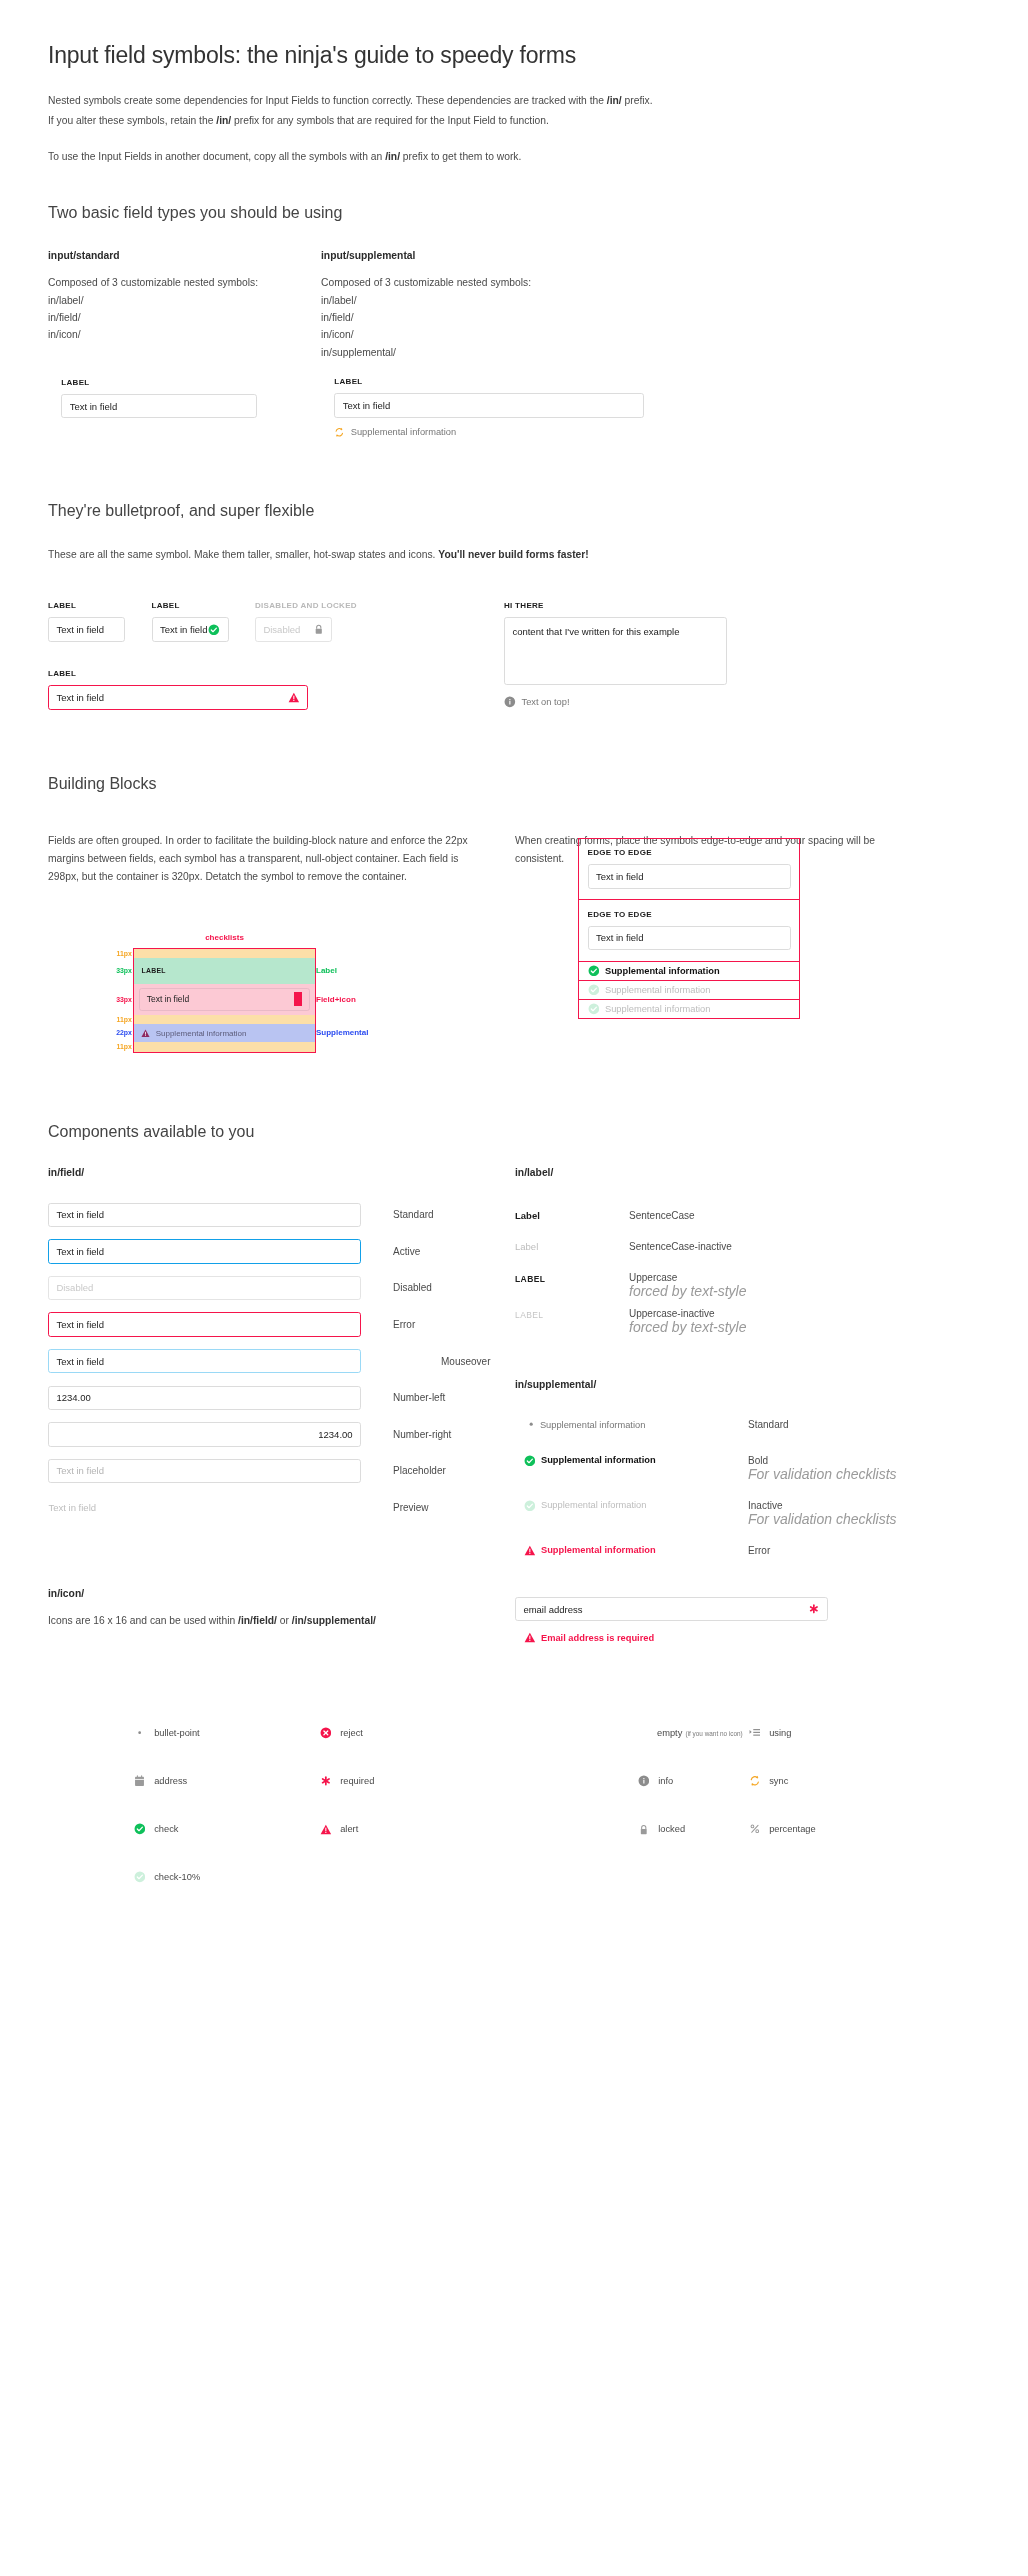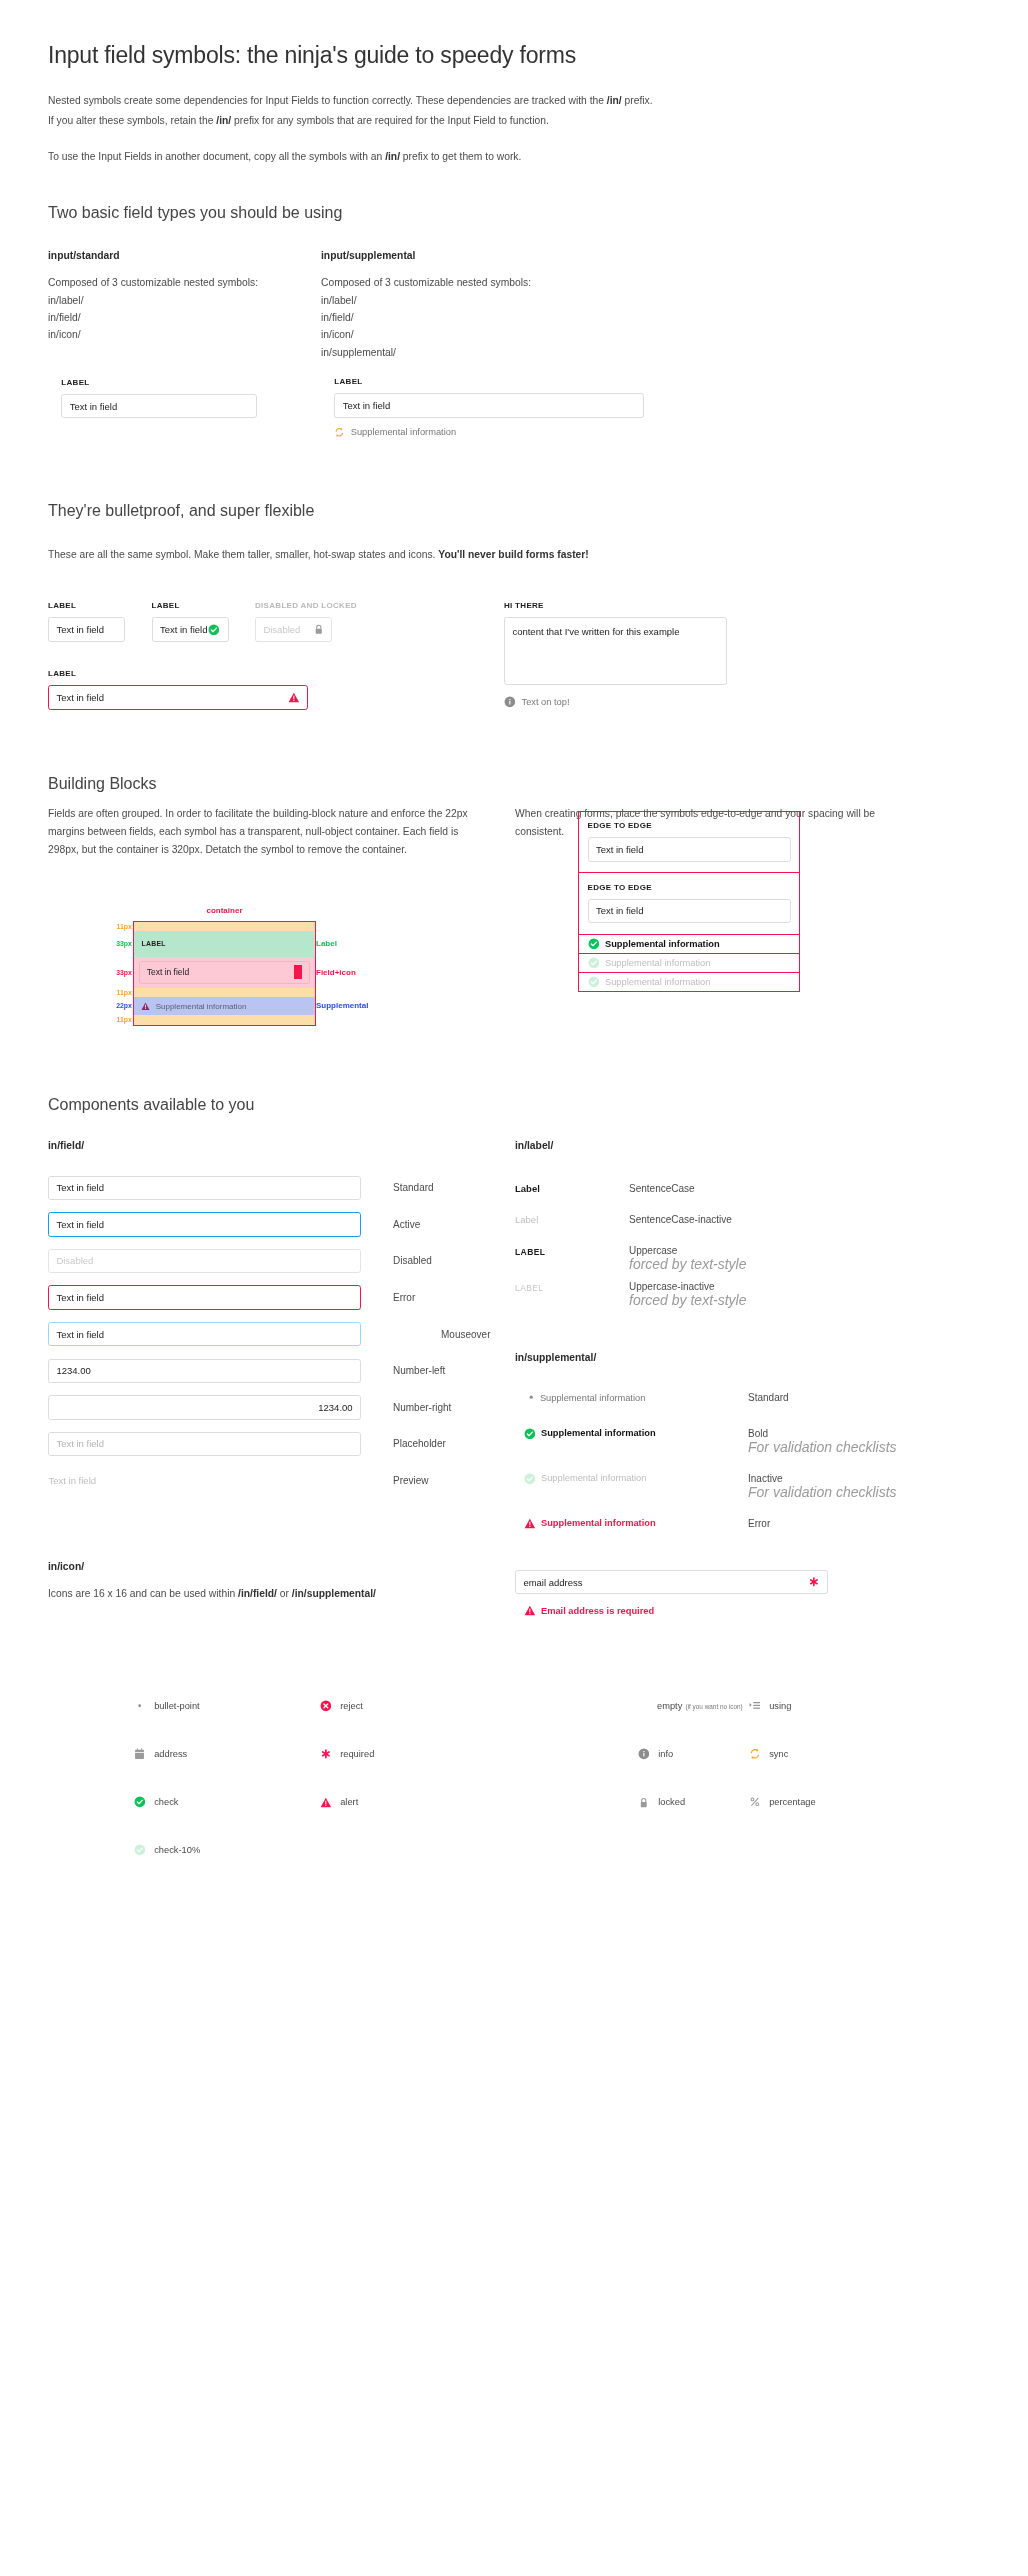--- a/index.html
+++ b/index.html
@@ -223,36 +223,36 @@
               <rect x="10" y="5.6" width="2.1" height="2.1" fill="#fff"></rect>
             </svg>
         </span>
         <span>Text on top!</span>
       </div>
     </div>
   </div>
 
   <div style="height:64px"></div>
 
-  <h2 class="sec-title" style="margin-bottom:12px;">Building Blocks</h2>
+  <h2 class="sec-title" style="margin-bottom:39px;">Building Blocks</h2>
 
   <div class="two-col">
     <div style="width:467px;">
       <p class="body" style="width:424px;">Fields are often grouped. In order to facilitate the building-block nature and enforce the 22px margins between fields, each symbol has a transparent, null-object container. Each field is 298px, but the container is 320px. Detatch the symbol to remove the container.</p>
     </div>
     <div style="width:424px;">
       <p class="body" style="width:403px;">When creating forms, place the symbols edge-to-edge and your spacing will be consistent.</p>
     </div>
   </div>
 
   <div style="display:flex;align-items:flex-start;margin-top:21px;">
 
     <div style="width:530px;padding-left:85px;padding-top:26.5px;">
       <div class="diagram">
-        <div class="diag-caption">container</div>
+        <div class="diag-caption">checklists</div>
         <div class="diag-box">
           <div class="measures">
             <div class="meas" style="color:#f5a623;height:9.5px;line-height:9.5px;">11px</div>
             <div class="meas" style="color:#0ec05a;height:25.5px;line-height:25.5px;">33px</div>
             <div class="meas" style="color:#f5144b;height:31px;line-height:31px;">33px</div>
             <div class="meas" style="color:#f5a623;height:9.5px;line-height:9.5px;">11px</div>
             <div class="meas" style="color:#2a4bf0;height:18px;line-height:18px;">22px</div>
             <div class="meas" style="color:#f5a623;height:9.5px;line-height:9.5px;">11px</div>
           </div>
 

